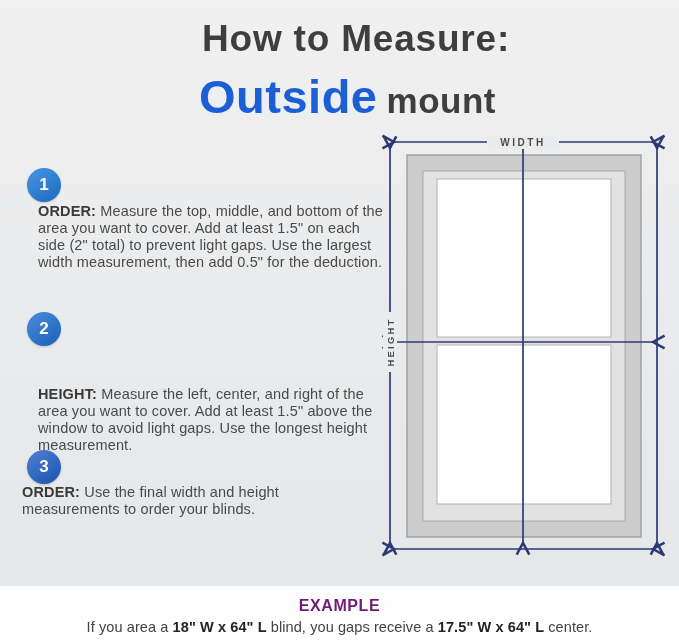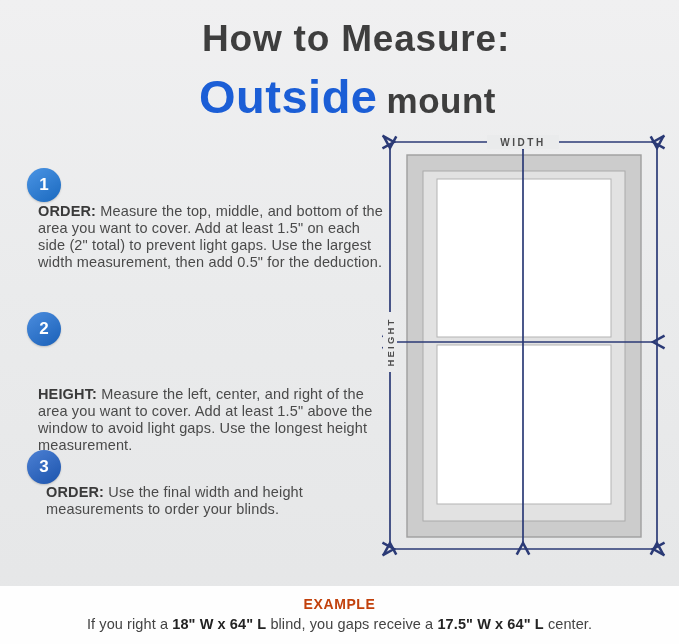--- a/index.html
+++ b/index.html
@@ -17,27 +17,27 @@
          color:#fff;font-size:17px;font-weight:700;
          background-image:linear-gradient(145deg,rgba(255,255,255,.20),rgba(0,0,0,.14));
          box-shadow:0 1px 2px rgba(0,0,0,.18);}
   .step-text{position:absolute;font-size:14.5px;line-height:17px;color:#4a4a4a;letter-spacing:.15px;}
   .step-label{font-weight:700;color:#3a3a3a;}
   #badge1{left:27px;top:168px;}
   #text1{left:38px;top:203px;width:352px;}
   #badge2{left:27px;top:312px;}
   #text2{left:38px;top:346px;width:356px;margin-top:40px;}
   #badge3{left:27px;top:450px;}
-  #text3{left:46px;top:484px;width:340px;}
+  #text3{left:22px;top:484px;width:340px;}
   
   .diagram{position:absolute;left:370px;top:125px;width:299px;height:460px;}
   
   .footer{position:absolute;left:0;bottom:0;width:100%;height:58px;background:#fefefe;
           text-align:center;box-sizing:border-box;padding-top:11px;}
-  .footer-heading{font-size:14px;font-weight:700;color:#c2410c;letter-spacing:.6px;line-height:1.1;}
+  .footer-heading{font-size:16px;font-weight:700;color:#701a75;letter-spacing:.6px;line-height:1.1;}
   .footer-line{margin-top:4px;font-size:14.5px;color:#434343;letter-spacing:.1px;}
   .footer-line b{color:#232323;font-weight:700;}
 </style>
 </head>
 <body>
 
 <div class="page">
 
   <div class="header">
     <div class="title-line1">How to Measure:</div>
@@ -94,17 +94,17 @@
       <rect x="117" y="10" width="72" height="14" fill="#eaebec"></rect>
       <text x="153" y="21" text-anchor="middle" font-size="10" font-weight="600" letter-spacing="2.5" fill="#4d4d4d">WIDTH</text>
       <rect x="13" y="187" width="14" height="60" fill="#eaebec"></rect>
       <text transform="translate(23.5,217) rotate(-90)" text-anchor="middle" font-size="9.5" font-weight="600" letter-spacing="2.2" fill="#4d4d4d">HEIGHT</text>
     </g>
   </svg>
 
   <div class="footer">
     <div class="footer-heading">EXAMPLE</div>
     <div class="footer-line">
-      <span>If you right a </span><b>18" W x 64" L</b><span> blind, you gaps receive a </span><b>17.5" W x 64" L</b><span> center.</span>
+      <span>If you area a </span><b>18" W x 64" L</b><span> blind, you gaps receive a </span><b>17.5" W x 64" L</b><span> center.</span>
     </div>
   </div>
 
 </div>
 
 </body></html>

